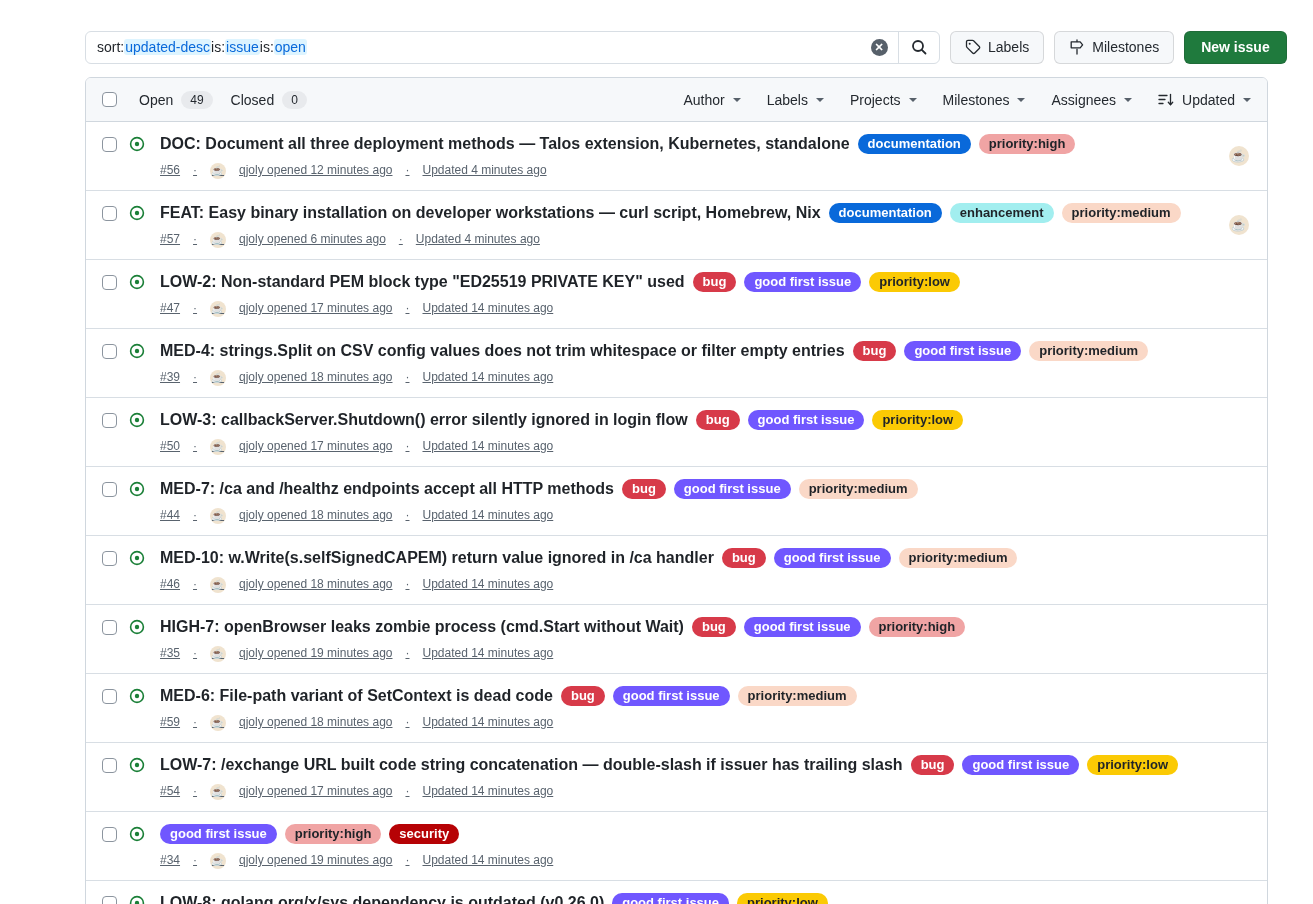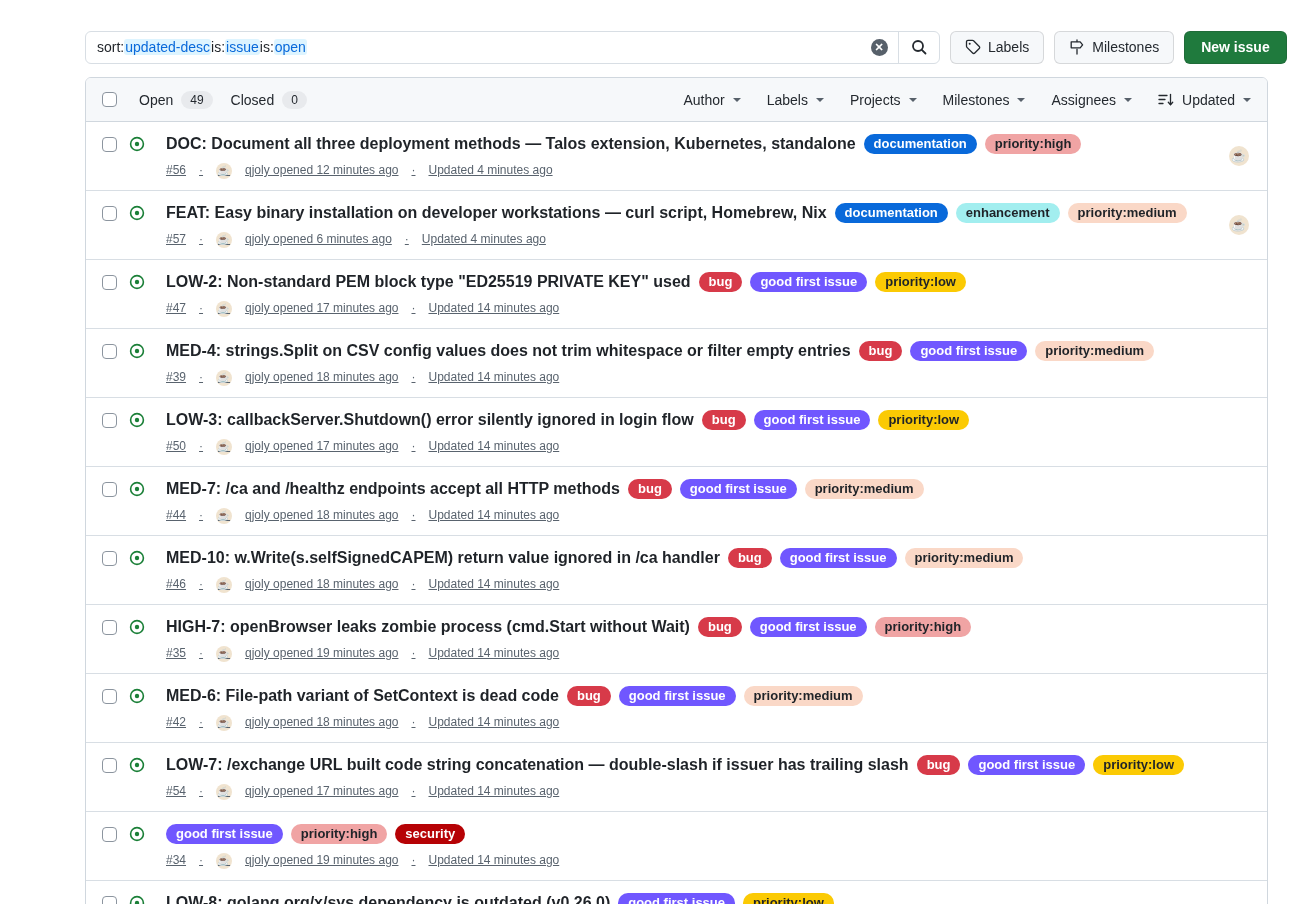--- a/index.html
+++ b/index.html
@@ -124,21 +124,21 @@
     position: relative;
     min-height: 66px;
   }
   .row:last-child { border-bottom: none; }
   .row-chk { margin-top: 3px; }
   .issue-icon {
     width: 16px; height: 16px;
     margin: 2px 0 0 12px;
     flex: 0 0 auto;
   }
-  .row-main { margin-left: 21px; flex: 1; min-width: 0; }
+  .row-main { margin-left: 15px; flex: 1; min-width: 0; }
   .title-line {
     display: flex; align-items: center; flex-wrap: wrap;
     gap: 8px;
     line-height: 20px;
   }
   .issue-title {
     font-size: 16px; font-weight: bold; color: #1f2328;
     cursor: pointer;
   }
   .label {
@@ -471,21 +471,21 @@
               <circle cx="8" cy="8" r="2.2" fill="#1a7f37"></circle>
             </svg></span>
           <div class="row-main">
             <div class="title-line">
               <span class="issue-title">MED-6: File-path variant of SetContext is dead code</span>
               <span class="label" style="background: rgb(215, 58, 73); color: rgb(255, 255, 255);">bug</span>
               <span class="label" style="background: rgb(112, 87, 255); color: rgb(255, 255, 255);">good first issue</span>
               <span class="label" style="background: rgb(250, 216, 199); color: rgb(31, 35, 40);">priority:medium</span>
             </div>
             <div class="meta">
-              <span class="num">#42</span>
+              <span class="num">#59</span>
               <span class="sep">·</span>
               <span class="avatar">☕</span>
               <span>qjoly opened 18 minutes ago</span>
               <span class="sep">·</span>
               <span>Updated 14 minutes ago</span>
             </div>
           </div>
         </div>
         <div class="row">
           <div class="chk row-chk"></div>

